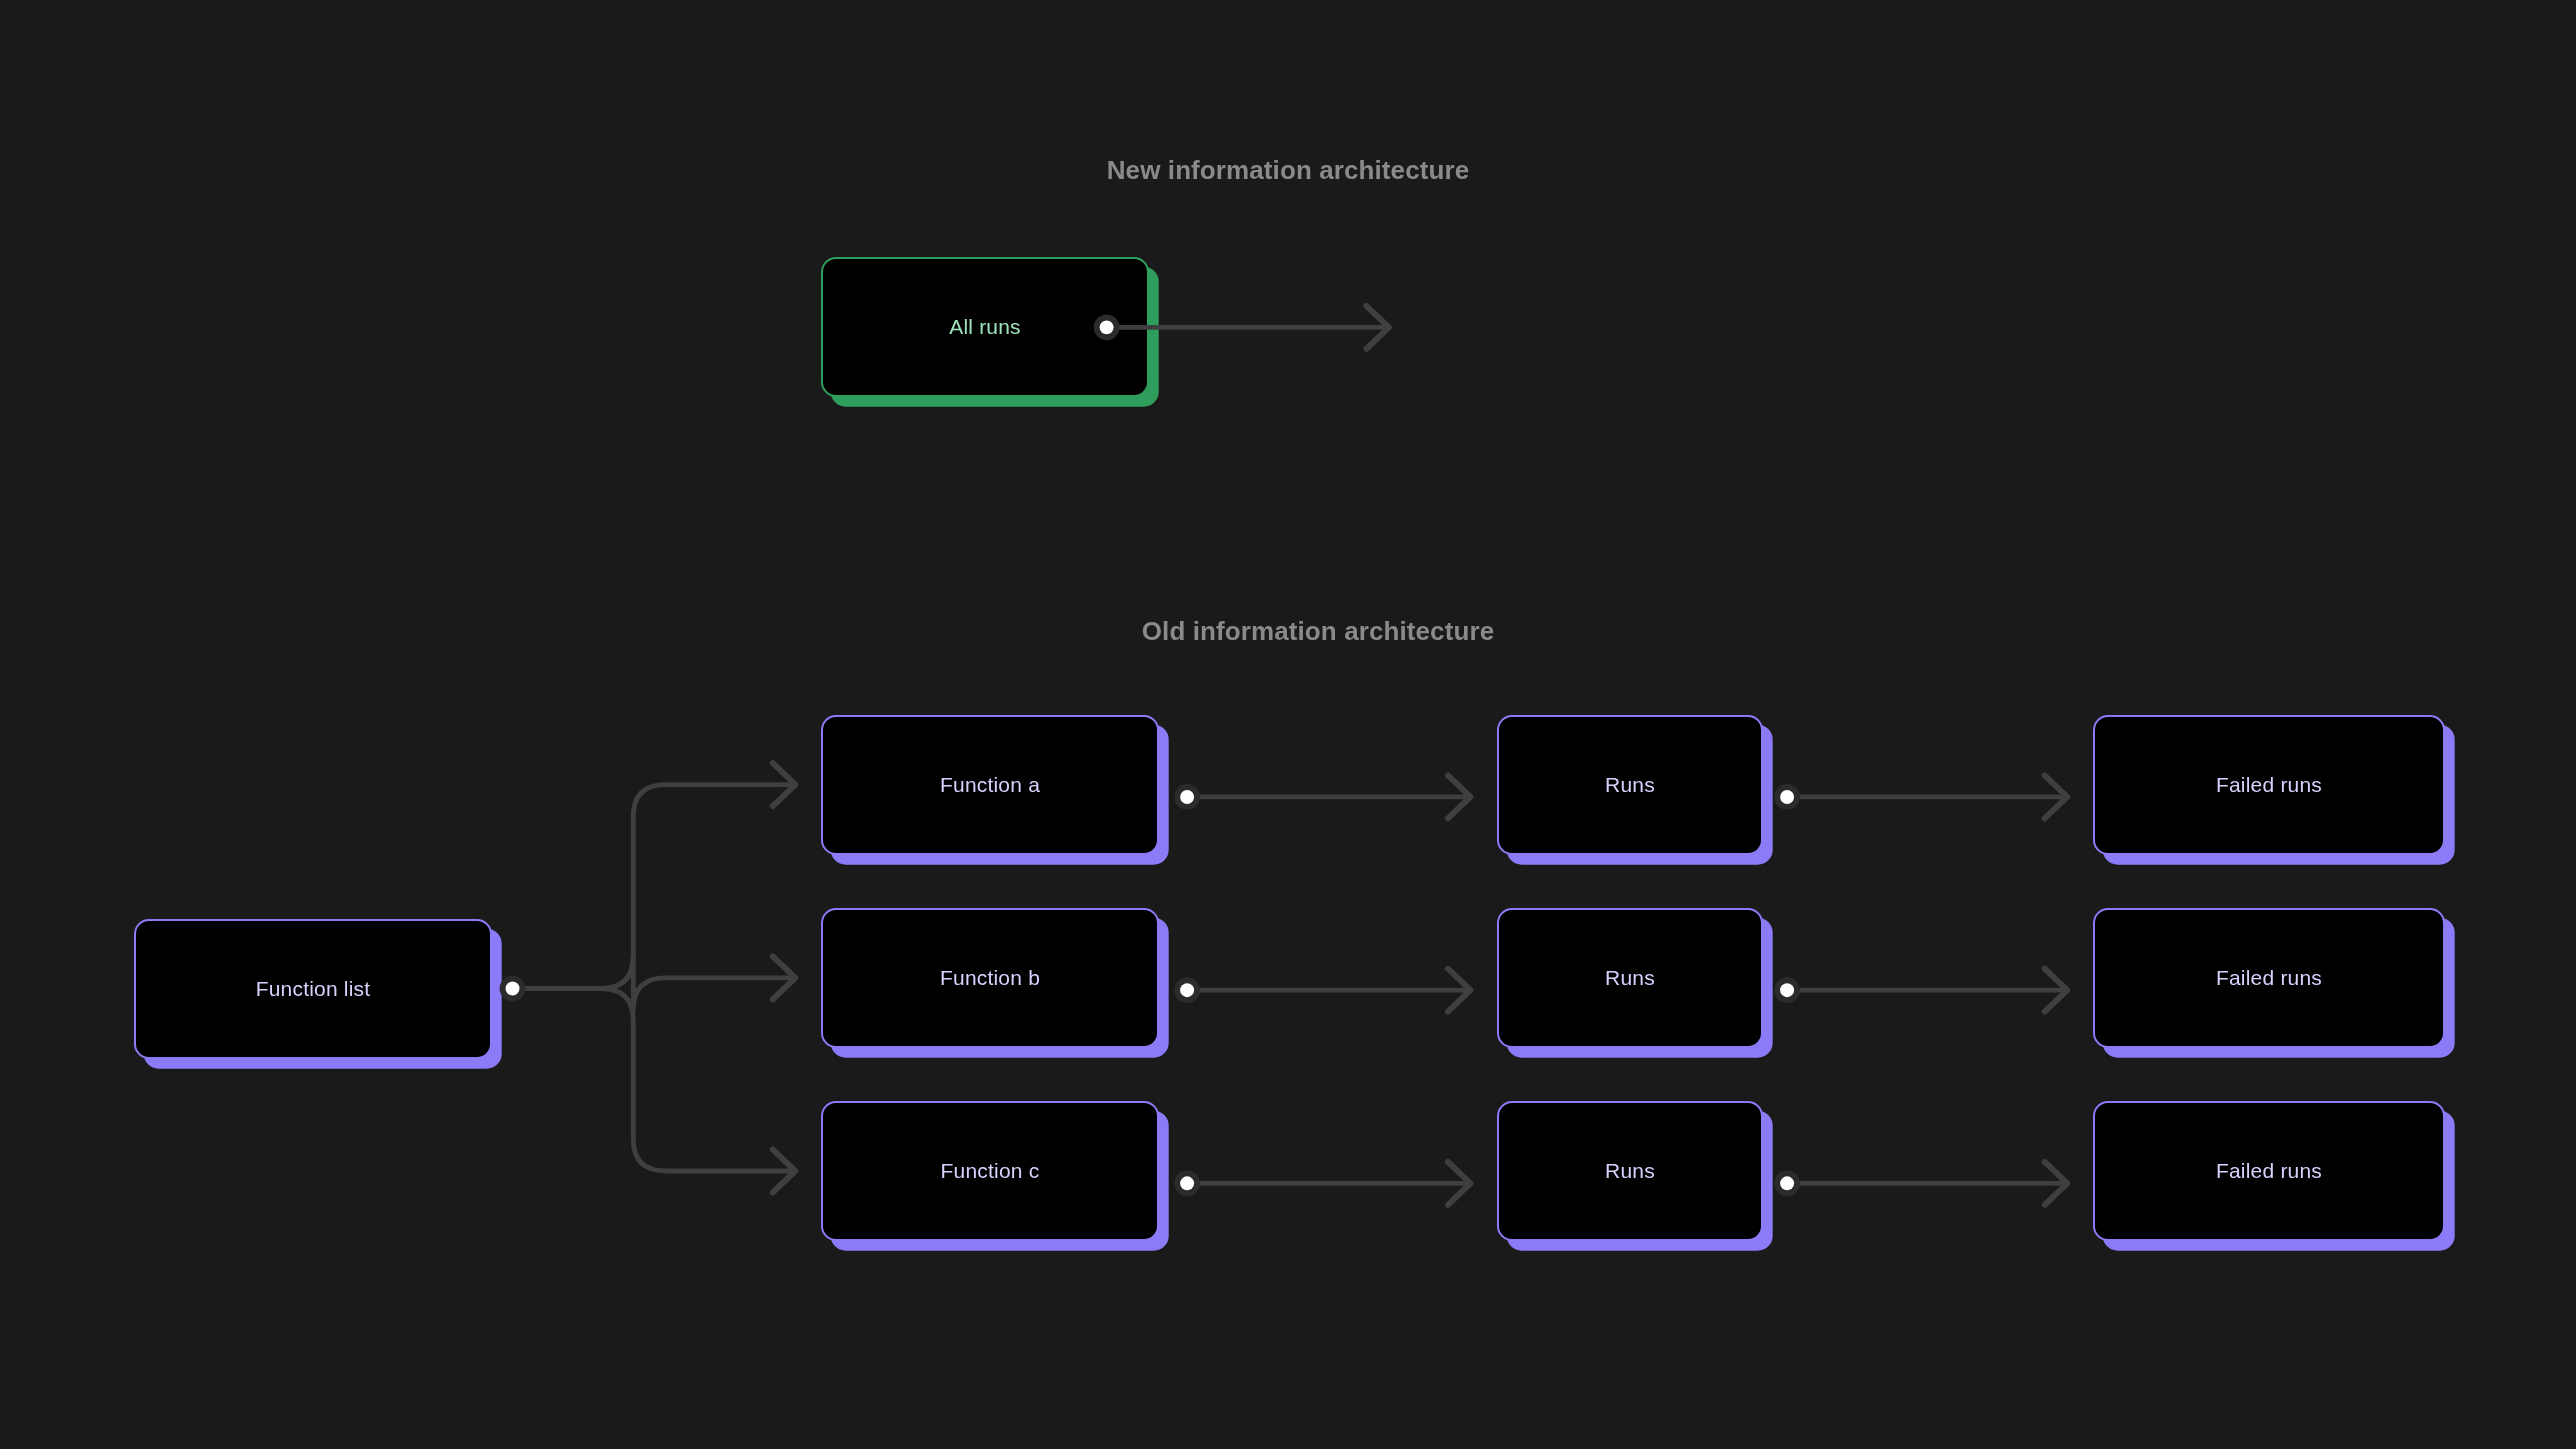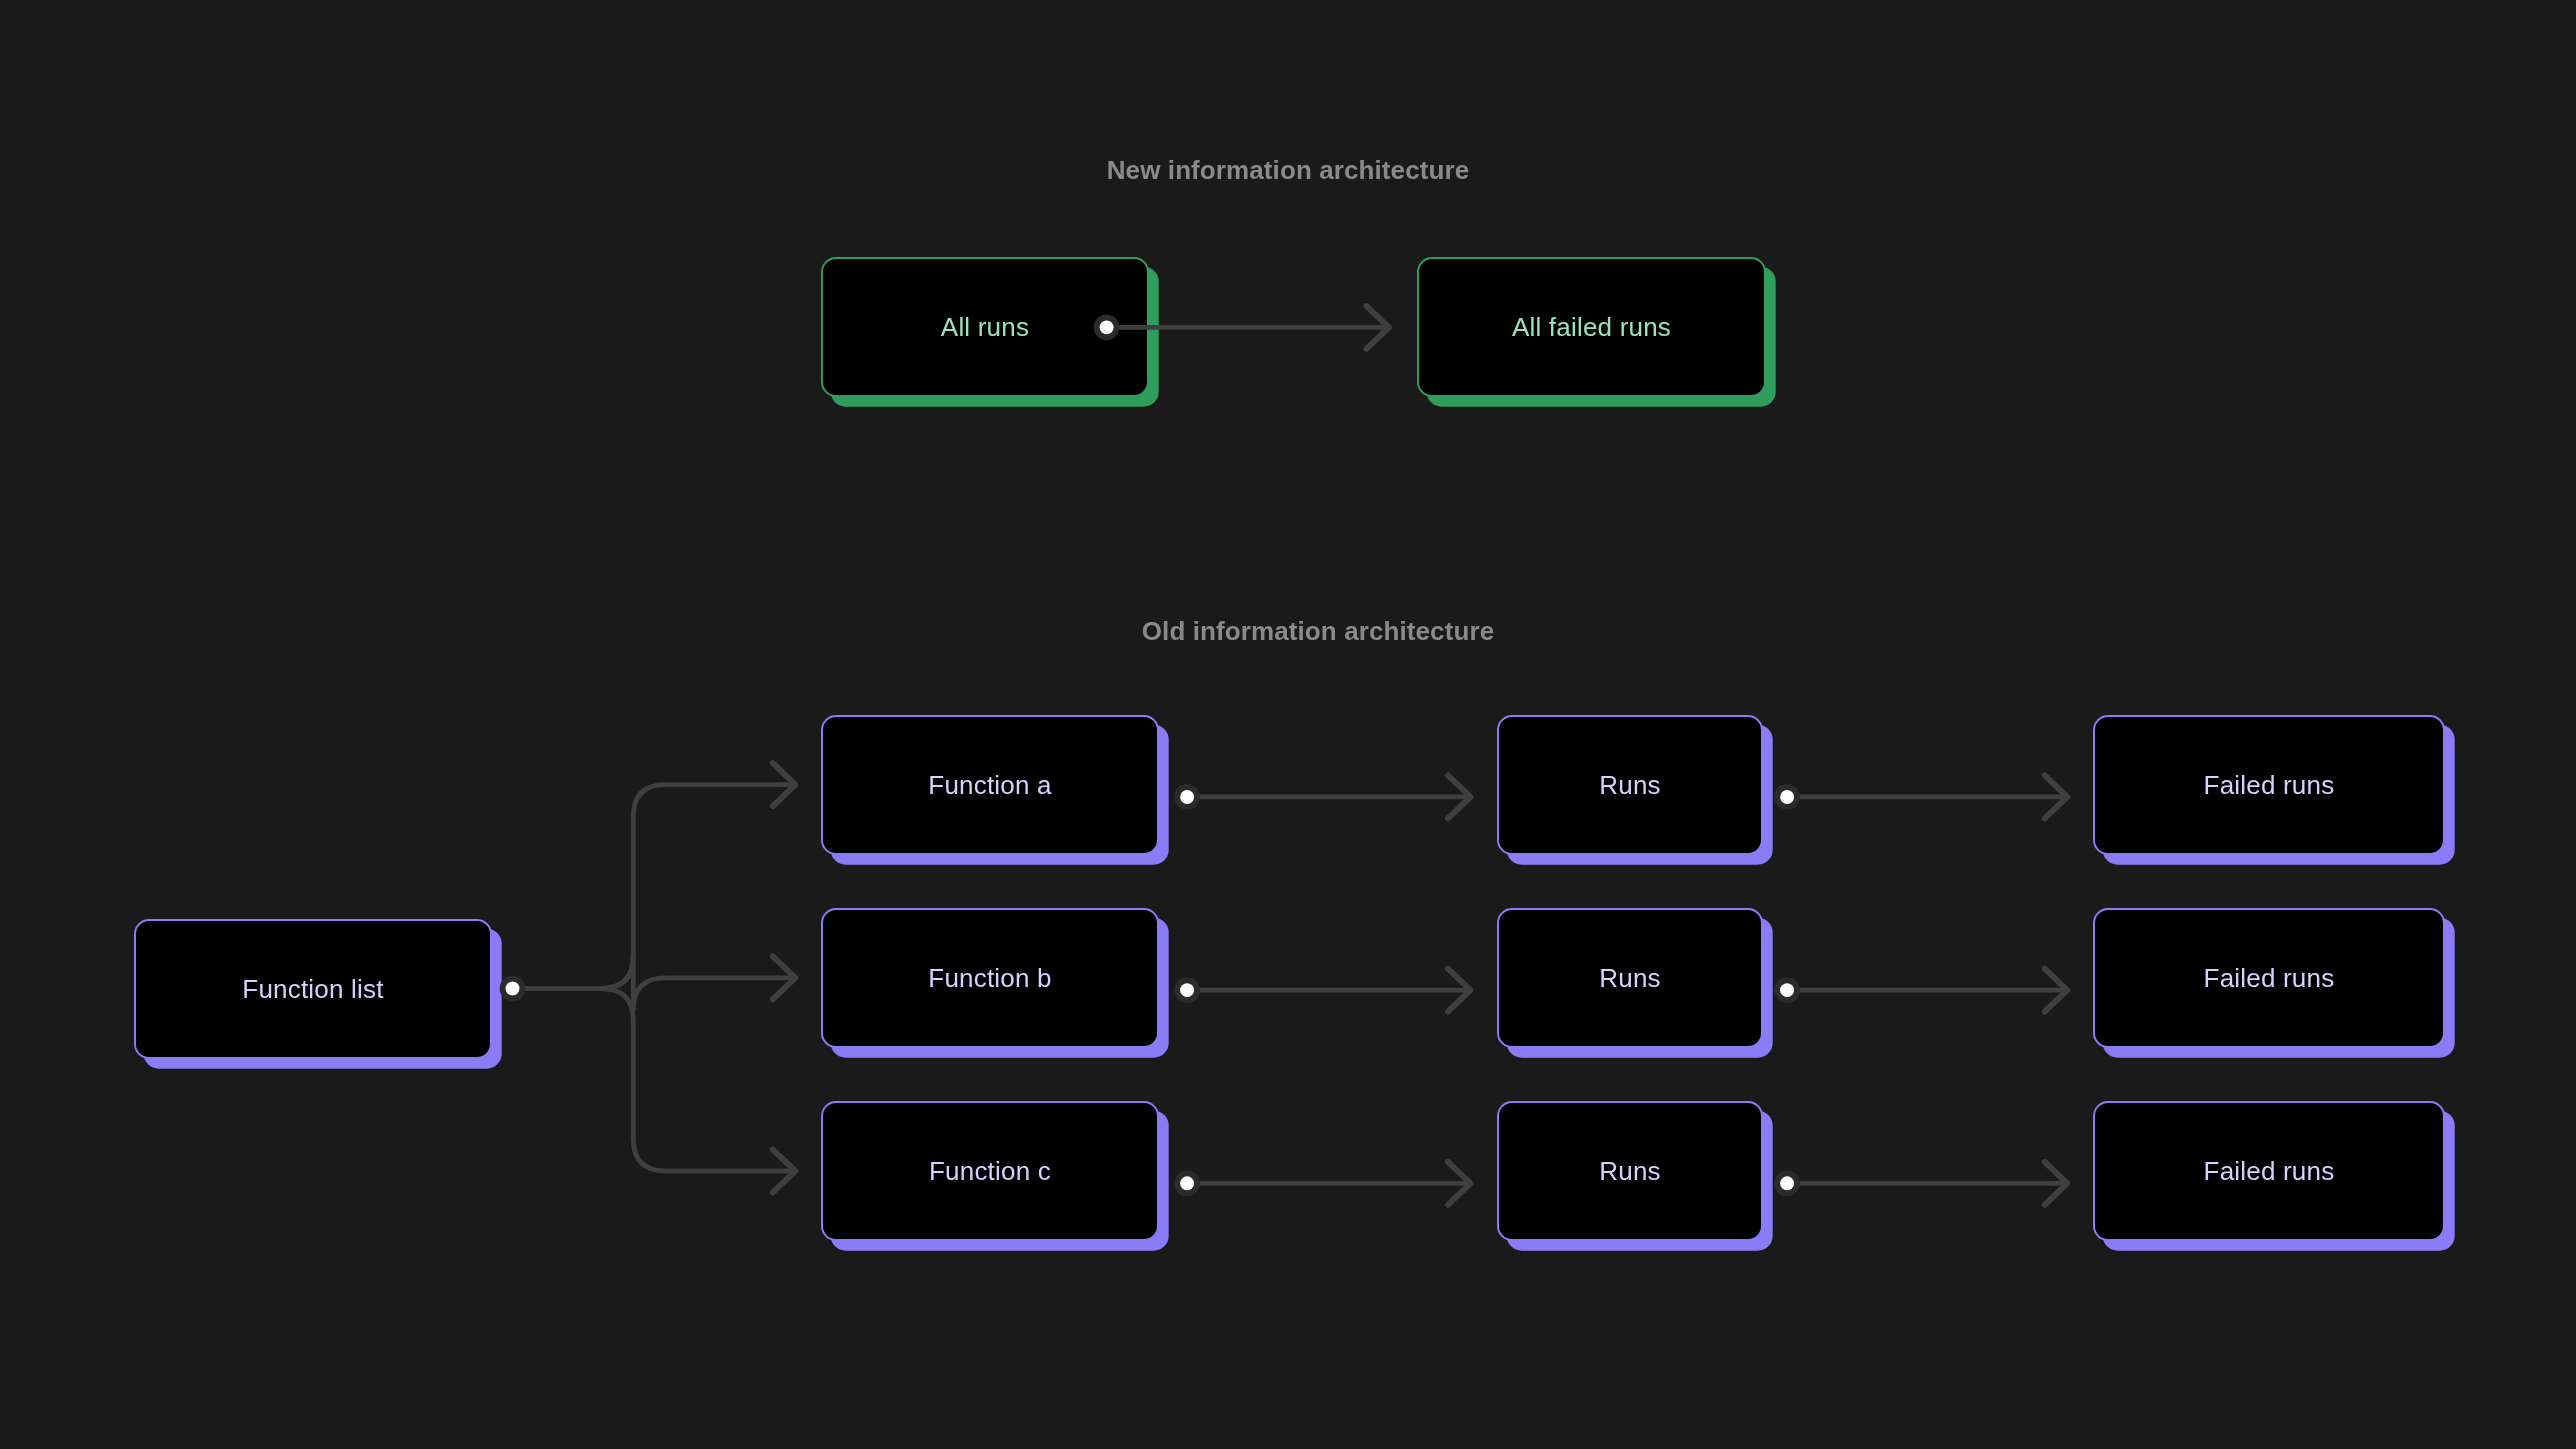--- a/index.html
+++ b/index.html
@@ -24,21 +24,21 @@
 
   
   .node {
     position:absolute;
     box-sizing:border-box;
     background:#000000;
     border-radius:15px;
     display:flex;
     align-items:center;
     justify-content:center;
-    font-size:26px;
+    font-size:21px;
     font-weight:400;
     letter-spacing:0.2px;
   }
   .node .node-label { pointer-events:none; }
 
   .node.purple {
     border:2.7px solid #8c7bf7;
     color:#d9d0fd;
     box-shadow:9.7px 9.7px 0 0 #8c7bf7;
   }
@@ -57,23 +57,20 @@
 <div id="canvas">
 
   <div class="section-title" style="left:1288px; top:155px;">New information architecture</div>
 
   <div class="section-title" style="left:1283px; top:616px;margin-left:35px;">Old information architecture</div>
 
   <div class="node green" style="left:821px; top:257px; width:328px; height:140px;">
     <span class="node-label">All runs</span>
   </div>
 
-  <div class="node green" style="left:1417px; top:257px; width:349px; height:140px;">
-    <span class="node-label">All failed runs</span>
-  </div>
 
   <div class="node purple" style="left:134px; top:919px; width:358px; height:140px;">
     <span class="node-label">Function list</span>
   </div>
 
   <div class="node purple" style="left:821px; top:715px; width:338px; height:140px;">
     <span class="node-label">Function a</span>
   </div>
   <div class="node purple" style="left:821px; top:1101px; width:338px; height:140px;">
     <span class="node-label">Function c</span>

